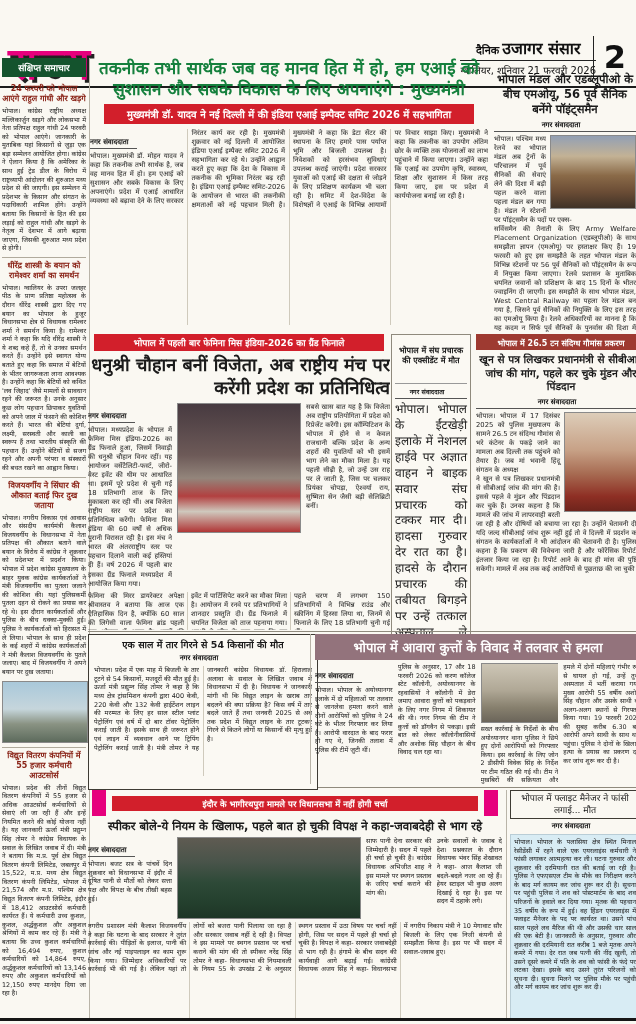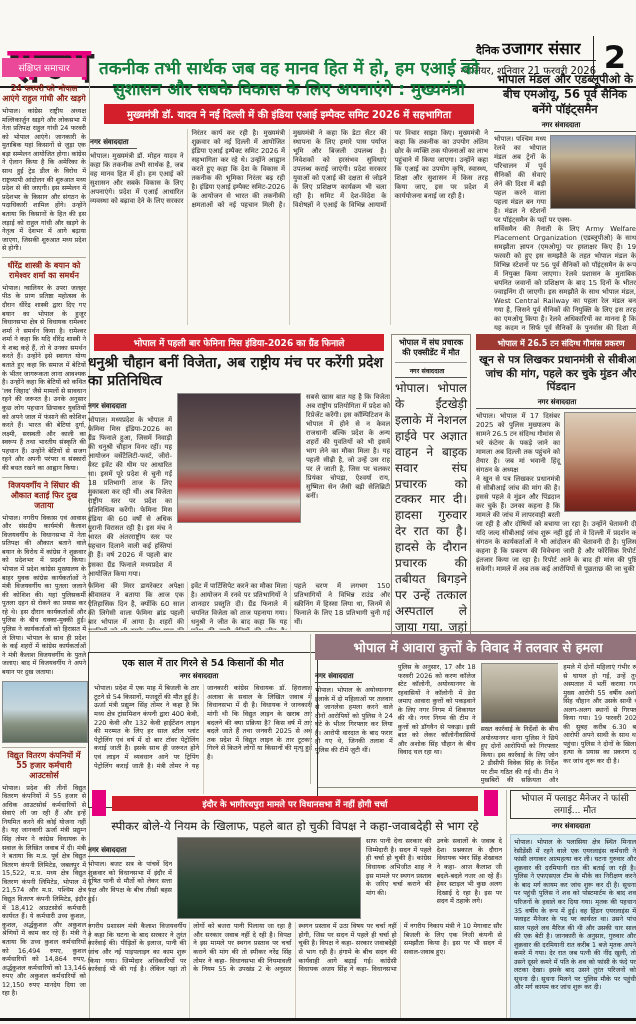--- a/index.html
+++ b/index.html
@@ -10,21 +10,21 @@
   .masthead{position:absolute;left:0;top:5px;width:636px;height:52px;border-bottom:2.5px solid #1c1c1c;margin-top:29px;}
   .section-logo{position:absolute;left:8px;top:-2px;font-size:44px;font-weight:bold;color:#e6007d;letter-spacing:1px;text-shadow:3px 3px 0 #222;font-family:"DejaVu Sans",sans-serif;}
   .mast-right{position:absolute;right:40px;top:3px;text-align:center;}
   .paper-line{font-size:16px;font-weight:bold;color:#111;border-bottom:1.5px solid #222;padding:0 10px 1px 10px;}
   .paper-prefix{font-size:11px;font-weight:bold;margin-right:3px;text-align:right;}
   .dateline{font-size:10px;padding-top:2px;color:#111;}
   .pageno{position:absolute;right:4px;top:2px;font-size:32px;font-weight:bold;border-left:1.5px solid #222;padding:2px 6px 2px 10px;color:#111;}
 
   
   .sidebar{position:absolute;left:2px;top:58px;width:84px;height:962px;overflow:hidden;border-right:1px solid #b9b4a8;padding-right:3px;}
-  .brief-label{background:#ec4899;color:#fff;font-weight:normal;font-size:9px;text-align:center;padding:3px 2px;margin-bottom:3px;}
+  .brief-label{background:#14532d;color:#fff;font-weight:bold;font-size:9px;text-align:center;padding:3px 2px;margin-bottom:3px;}
   .brief-head{color:#8a2418;font-weight:bold;font-size:8px;text-align:center;line-height:1.25;margin:4px 0 3px 0;border-top:1px solid #b0aa9c;padding-top:3px;}
   .brief-body{font-size:6.4px;line-height:1.34;text-align:justify;margin:0 0 4px 0;color:#222;}
   .side-photo{width:100%;height:60px;border:1px solid #8a8a8a;margin:3px 0;}
 
   
   .byline{font-weight:bold;font-size:7px;color:#111;border-bottom:1px solid #555;display:inline-block;padding:0 8px 2px 0;margin-bottom:3px;}
   .body-text{font-size:6.8px;line-height:1.33;text-align:justify;color:#1d1d1d;margin:0;}
   .kicker-red{background:#d21f2b;color:#fff;font-weight:bold;text-align:center;}
   section{position:absolute;overflow:hidden;}
   .photo{border:1px solid #8a8a8a;}
@@ -36,64 +36,64 @@
   .cols-4{columns:4;column-gap:8px;column-rule:1px solid #cfcabc;height:196px;overflow:hidden;}
 
   
   .artB{left:492px;top:56px;width:142px;height:276px;padding-left:2px;}
   .headB{margin:16px 0 3px 0;font-size:11.5px;line-height:1.3;font-weight:bold;text-align:center;}
   .ph-mou{float:right;width:84px;height:72px;margin:0 0 2px 4px;background:linear-gradient(180deg,#93a0b4 0%,#c3b295 28%,#8a6a48 55%,#6a4c35 78%,#3f3227 100%);}
 
   
   .artC{left:88px;top:334px;width:302px;height:296px;}
   .kickerC{font-size:9px;padding:2px 3px;margin:0 6px 3px 6px;}
-  .headC{margin:1px 0 4px 0;font-size:14px;line-height:1.25;font-weight:bold;text-align:left;}
+  .headC{margin:1px 0 4px 0;font-size:18px;line-height:1.25;font-weight:bold;text-align:right;}
   .c-mid{display:flex;gap:5px;margin-bottom:3px;}
   .c-col{flex:1;overflow:hidden;}
   .ph-fashion{width:122px;height:128px;flex:0 0 auto;background:linear-gradient(180deg,#473a40 0%,#6d5a58 40%,#93857b 58%,#b24040 72%,#cfc8bd 84%,#b03636 100%);}
   .c-bottom{columns:3;column-gap:7px;column-rule:1px solid #cfcabc;height:118px;overflow:hidden;}
 
   
   .artD{left:391px;top:334px;width:72px;height:296px;border:1px solid #8f8a7d;padding:3px;background:#fbf9f3;}
-  .headD{margin:0 0 3px 0;font-size:8px;font-weight:bold;text-align:center;line-height:1.3;border-bottom:1px solid #999;padding-bottom:3px;}
+  .headD{margin:8px 0 3px 0;font-size:8px;font-weight:bold;text-align:center;line-height:1.3;border-bottom:1px solid #999;padding-bottom:16px;}
   .artD .byline{font-size:6.3px;}
   .artD .body-text{font-size:12px;}
 
   
   .artE{left:476px;top:334px;width:170px;height:296px;}
   .bandE{background:#9e3a31;color:#fff;font-weight:bold;font-size:8px;text-align:center;padding:2.5px 2px;margin-bottom:3px;}
   .headE{margin:0 0 3px 0;font-size:10.5px;line-height:1.3;font-weight:bold;text-align:center;}
   .ph-blood{float:right;width:80px;height:98px;margin:0 0 3px 4px;background:linear-gradient(180deg,#ddcdb9 0%,#c7a186 38%,#a76b52 62%,#8e2f24 85%,#6e241c 100%);}
 
   
   .hr2{position:absolute;left:88px;right:0;top:631px;border-top:1px solid #8f8a7d;}
   .hr3{position:absolute;left:88px;right:0;top:787px;border-top:1px solid #8f8a7d;}
   .bottom-rule{position:absolute;left:0;right:0;top:1018px;height:3px;background:#161616;}
 
   
-  .artF{left:88px;top:634px;width:218px;height:150px;border:1.5px solid #3e3b34;padding:2px 5px;background:#fbf9f3;margin-top:18px;}
+  .artF{left:88px;top:634px;width:218px;height:150px;border:1.5px solid #3e3b34;padding:2px 5px;background:#fbf9f3;}
   .headF{margin:1px 0 2px 0;font-size:9.5px;font-weight:bold;text-align:center;}
   .artF .byline{display:block;text-align:center;border-bottom:none;margin:0 auto 2px auto;}
   .cols-2{columns:2;column-gap:8px;column-rule:1px solid #cfcabc;height:110px;overflow:hidden;}
   .artF .body-text{font-size:6.5px;}
 
   
   .artG{left:310px;top:634px;width:326px;height:150px;border-left:1px solid #b9b4a8;padding-left:4px;}
   .bandG{background:#93737c;color:#fff;font-weight:bold;font-size:13px;text-align:center;padding:4px 2px;margin-bottom:3px;}
   .g-flex{display:flex;gap:5px;}
   .g-col{flex:1;overflow:hidden;}
   .ph-police{width:100%;height:58px;margin-bottom:2px;background:linear-gradient(180deg,#cdc6b6 0%,#b0a896 45%,#87806e 75%,#6b655a 100%);}
   .artG .body-text{font-size:6.4px;}
 
   
   .artH{left:88px;top:790px;width:414px;height:228px;}
   .kicker-row{display:flex;align-items:center;gap:6px;margin:0 4px 2px 4px;}
   .pink-block{width:14px;height:26px;background:#e6007d;flex:0 0 auto;}
   .kickerH{flex:1;font-size:8.5px;padding:2px 3px;}
-  .headH{margin:1px 0 4px 0;font-size:11.5px;font-weight:normal;text-align:center;white-space:nowrap;overflow:hidden;}
+  .headH{margin:1px 0 4px 0;font-size:11.5px;font-weight:bold;text-align:center;white-space:nowrap;overflow:hidden;}
   .h-mid{display:flex;gap:5px;margin-bottom:3px;}
   .h-col{flex:1;overflow:hidden;}
   .h-col-first{flex:0 0 84px;}
   .ph-assembly{width:182px;height:80px;flex:0 0 auto;background:linear-gradient(180deg,#5f5b52 0%,#49544a 30%,#2e4a38 55%,#24402e 80%,#1d3526 100%);}
   .h-bottom{columns:4;column-gap:7px;column-rule:1px solid #cfcabc;height:108px;overflow:hidden;}
   .artH .body-text{font-size:6.5px;}
 
   
   .artI{left:506px;top:790px;width:130px;height:228px;border-left:1px solid #b9b4a8;padding-left:3px;}
   .headI-box{border:1.5px solid #3e3b34;padding:2px;margin-bottom:2px;}

